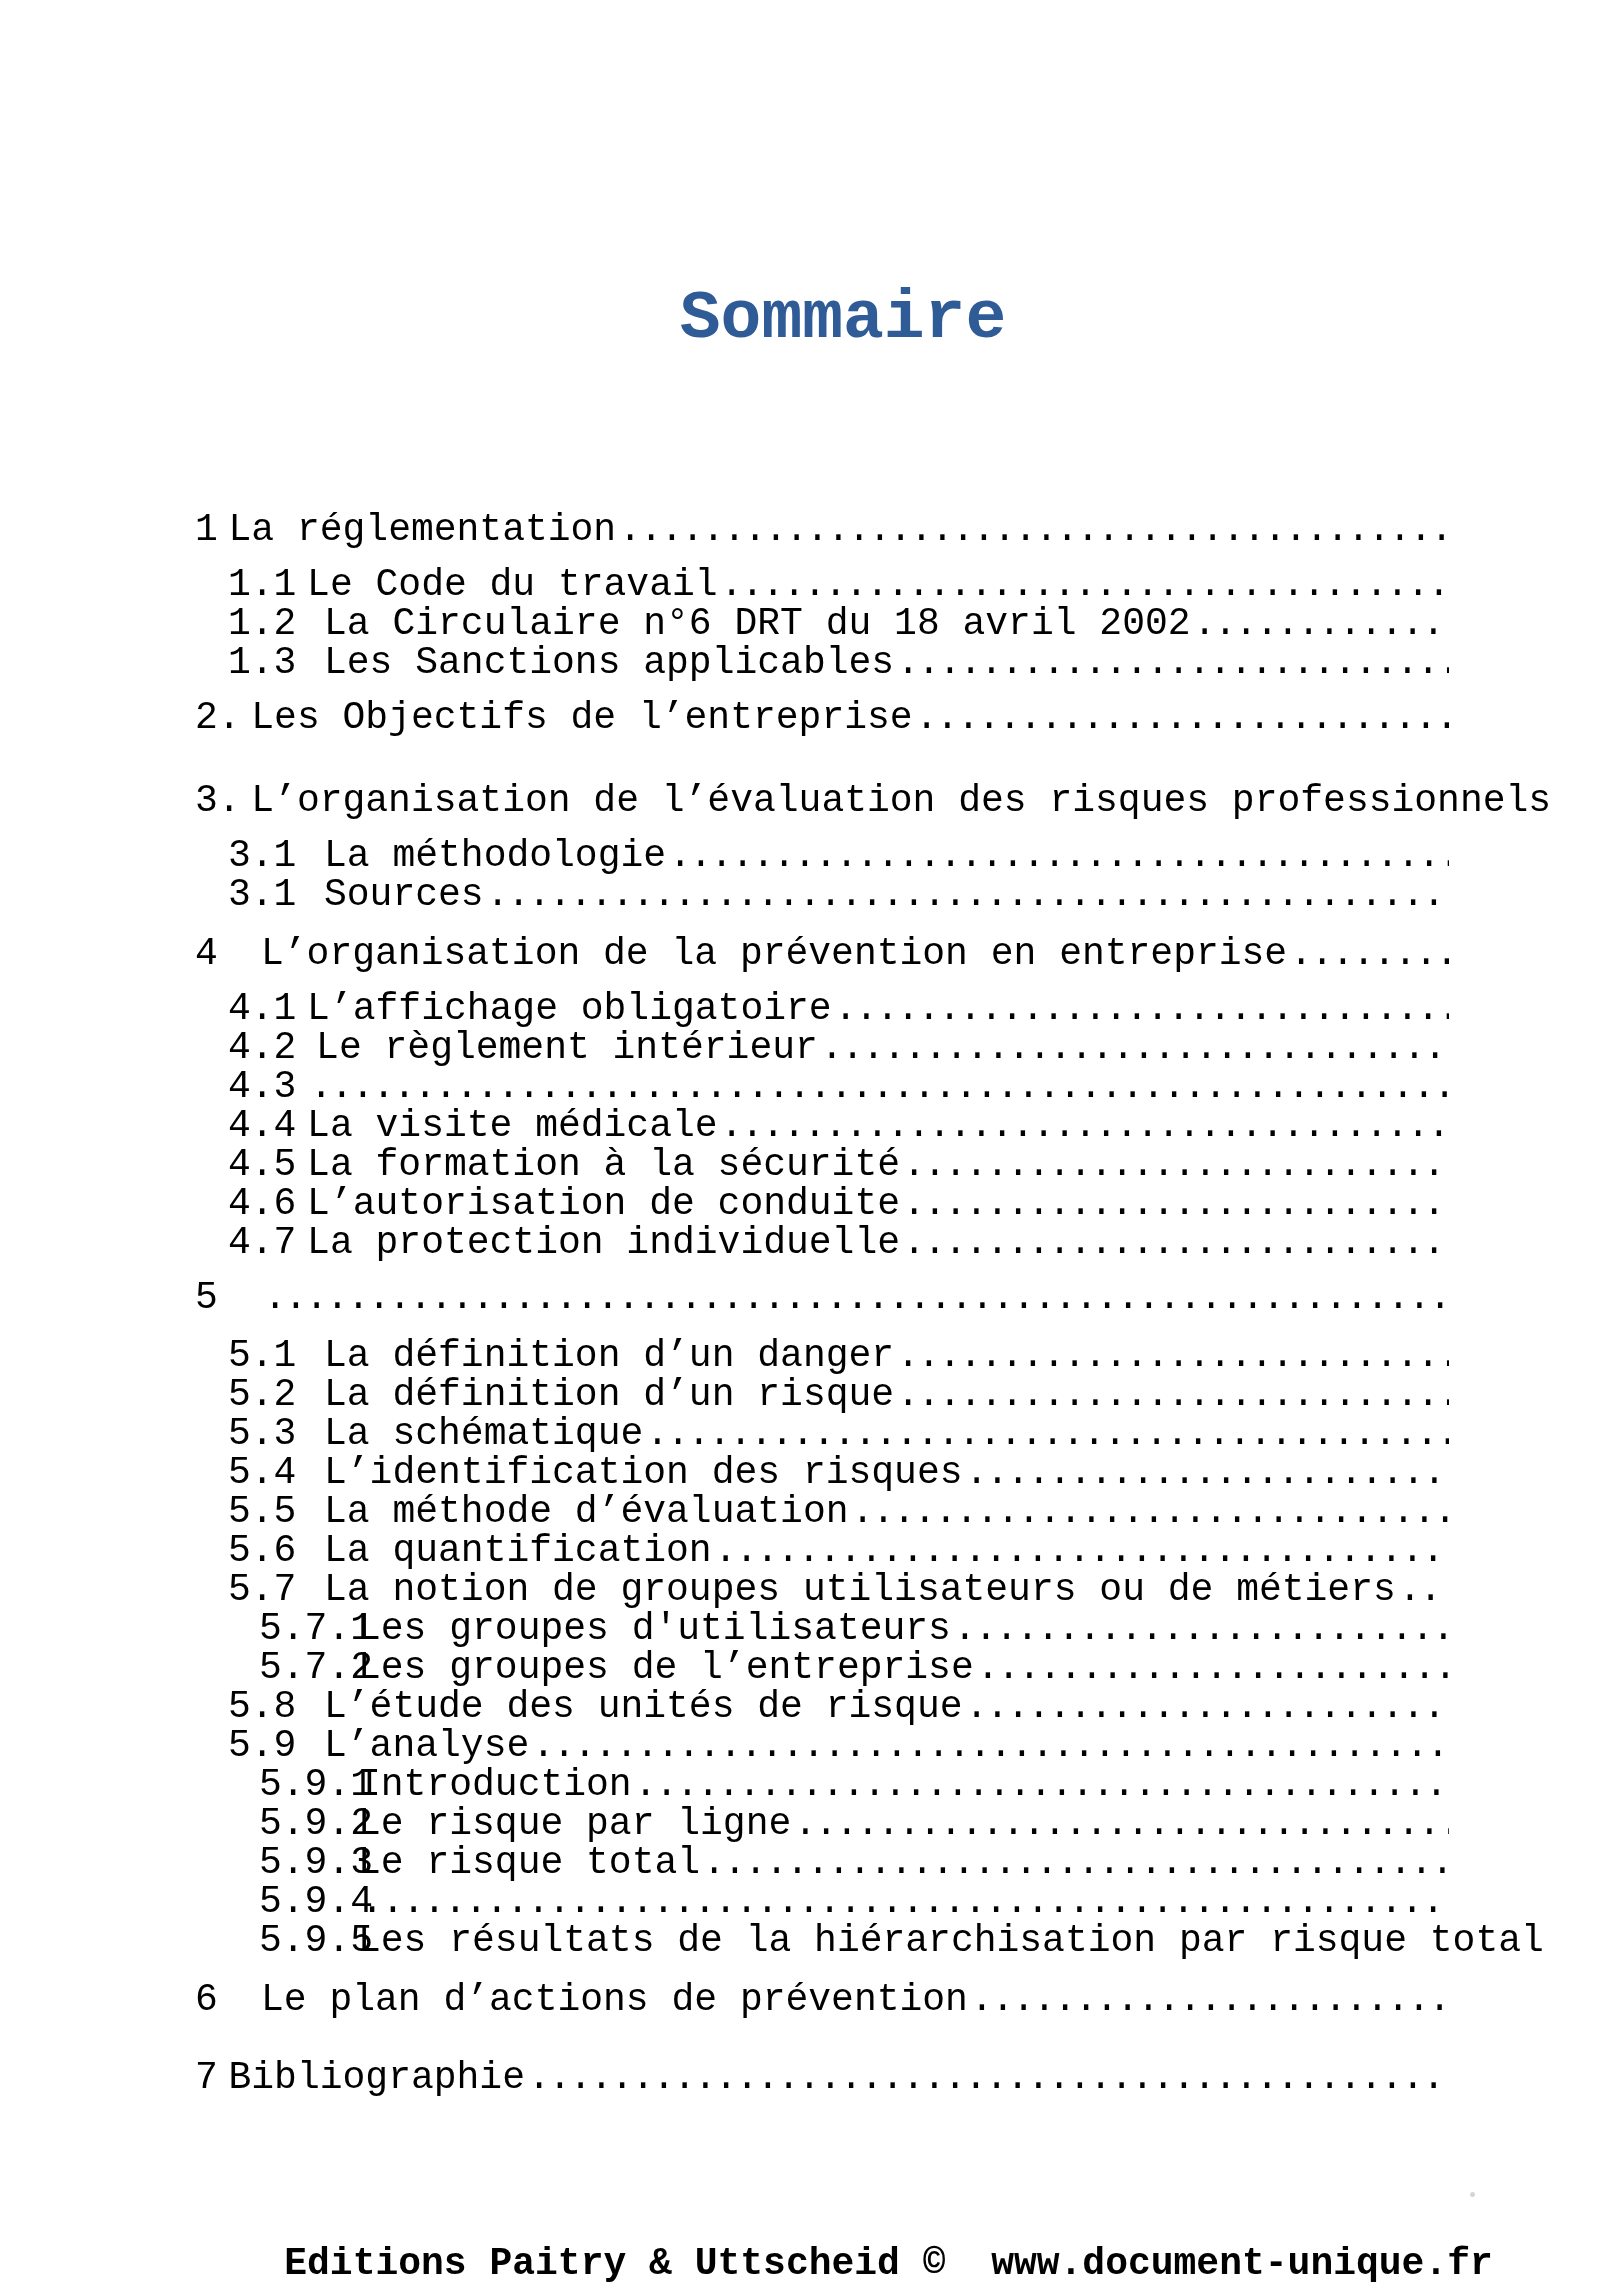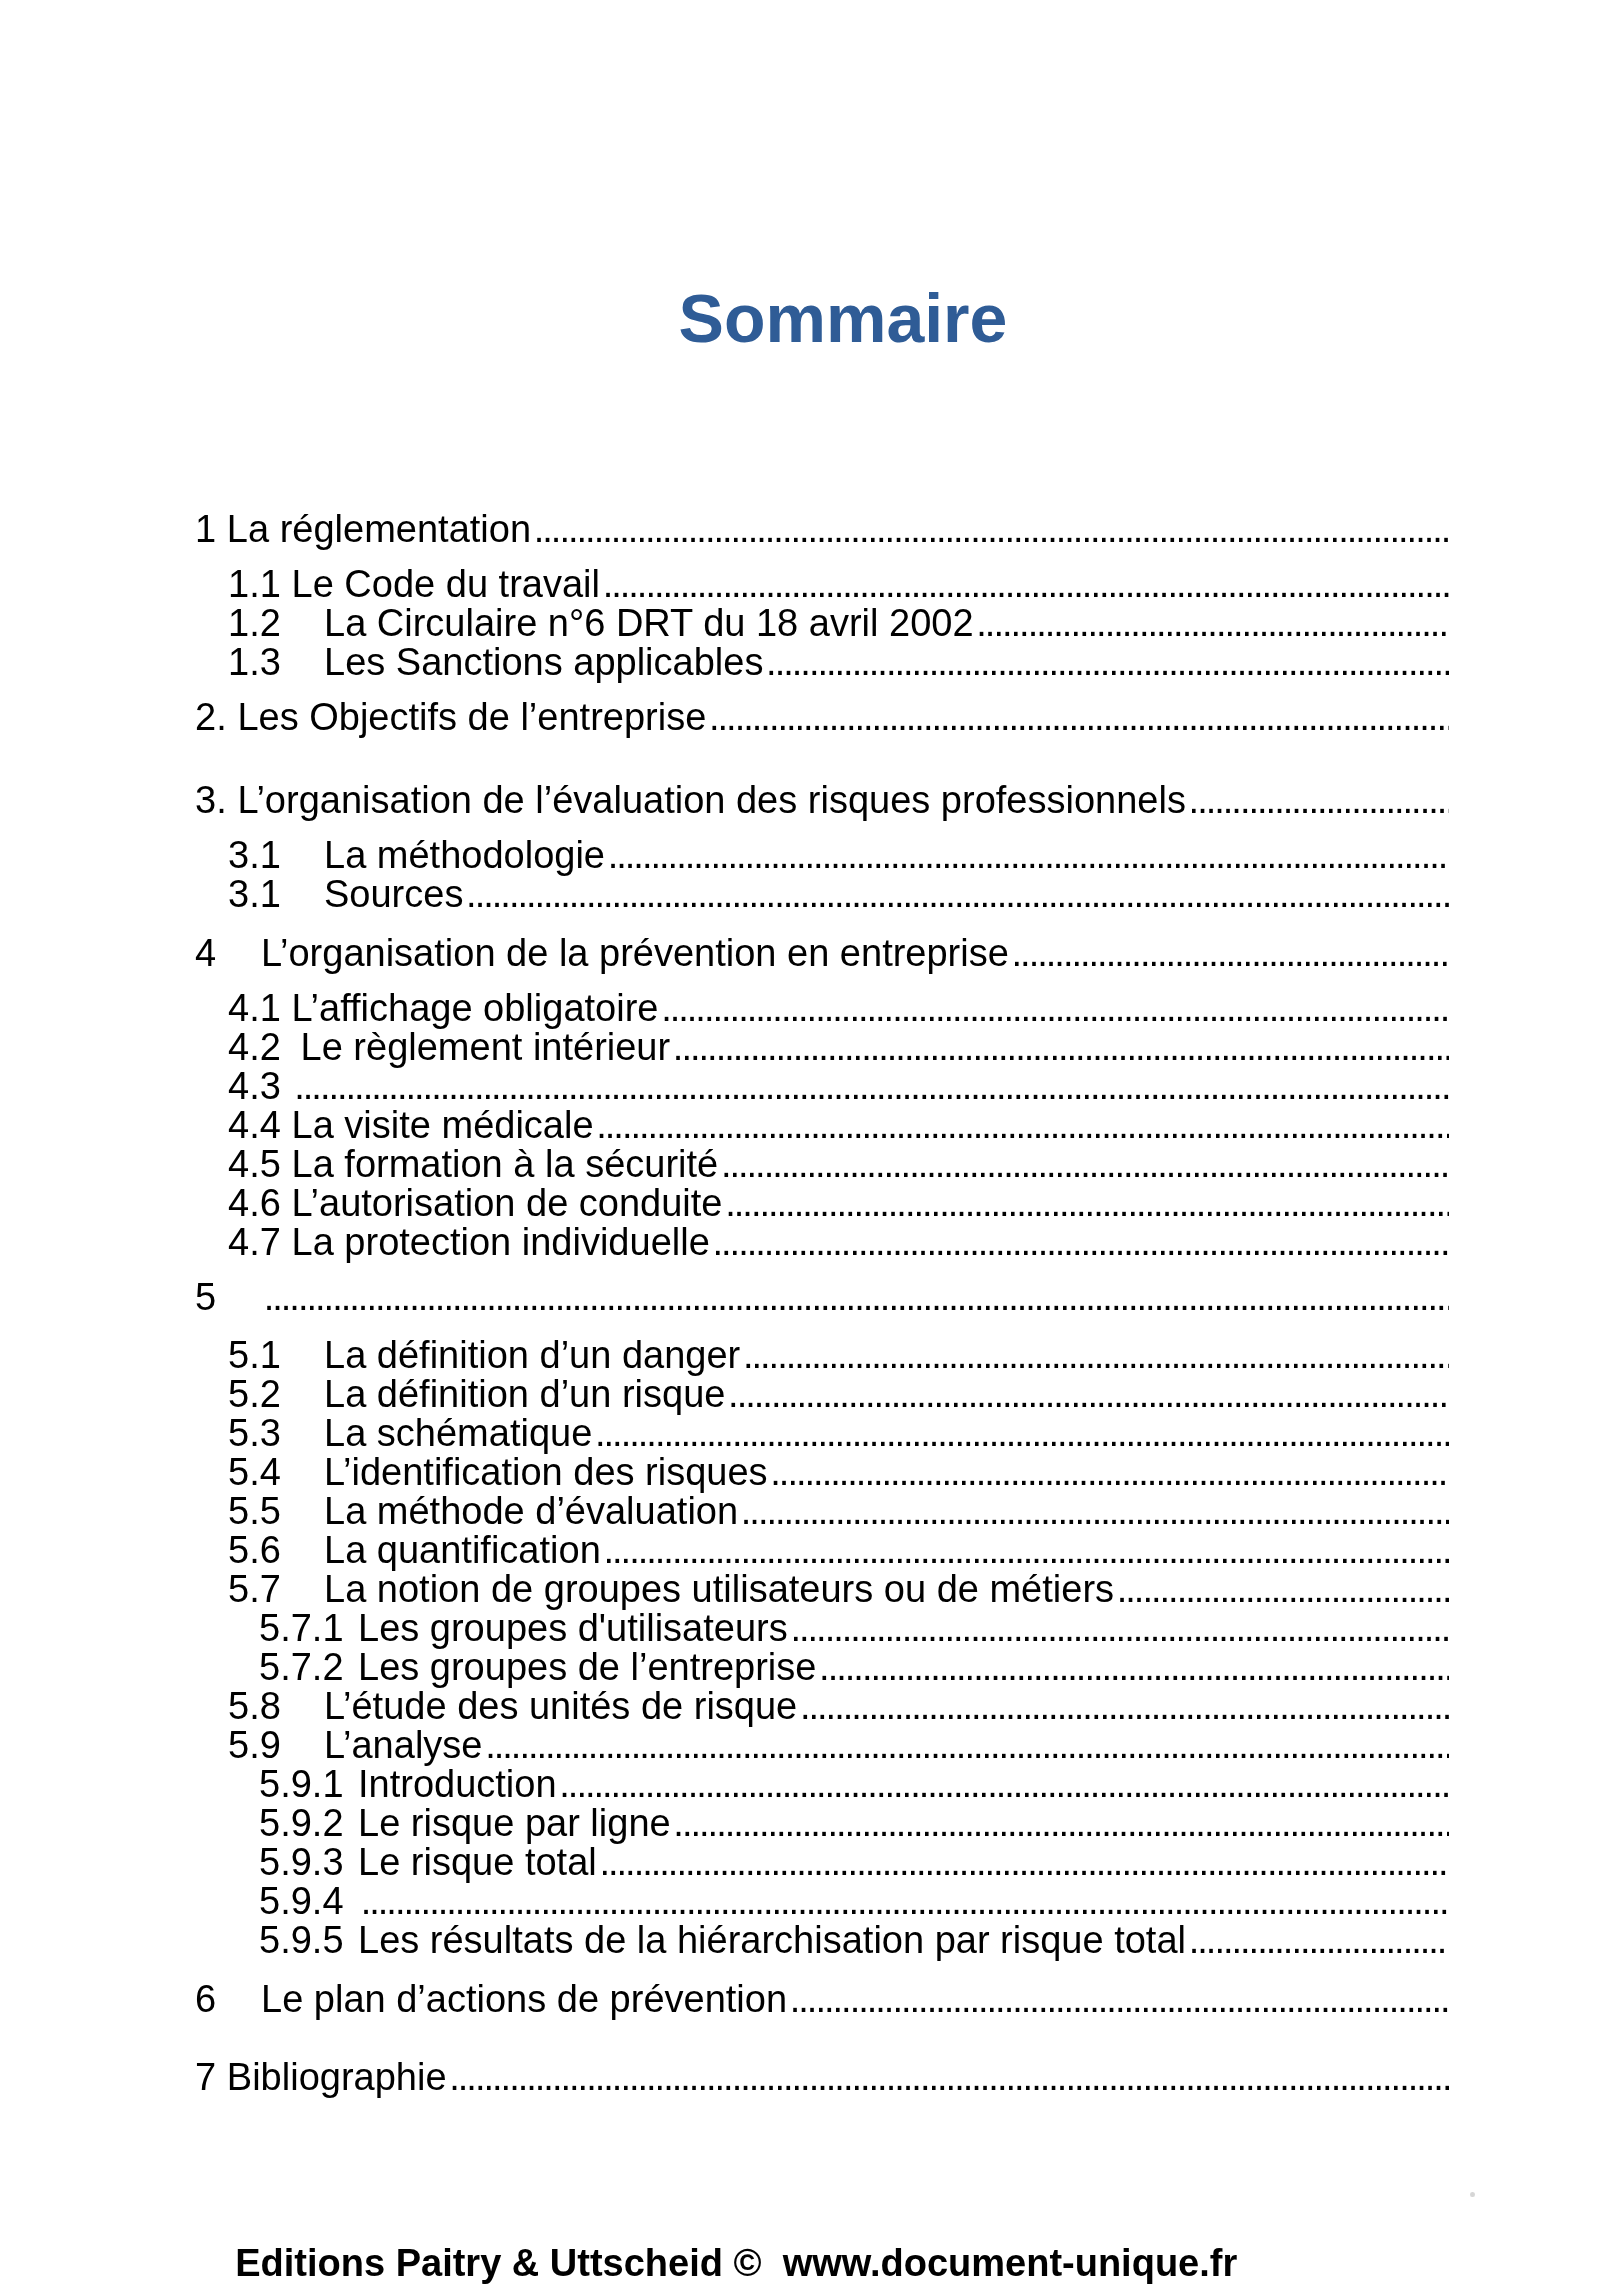--- a/index.html
+++ b/index.html
@@ -1,21 +1,21 @@
 <!DOCTYPE html>
 <html style="font-size:14.3px"><head>
 <meta charset="utf-8">
 <style>
   html, body { margin: 0; padding: 0; background: #ffffff; }
   .page {
     position: relative;
     width: 1622px;
     height: 2293px;
     background: #ffffff;
-    font-family: Liberation Sans, sans-serif;
+    font-family: Liberation Mono, monospace;
     color: #000000;
     overflow: hidden;
   }
   .title {
     margin: 0;
     padding-top: 279px;
     padding-left: 64px;
     text-align: center;
     font-size: 68px;
     line-height: 79px;

